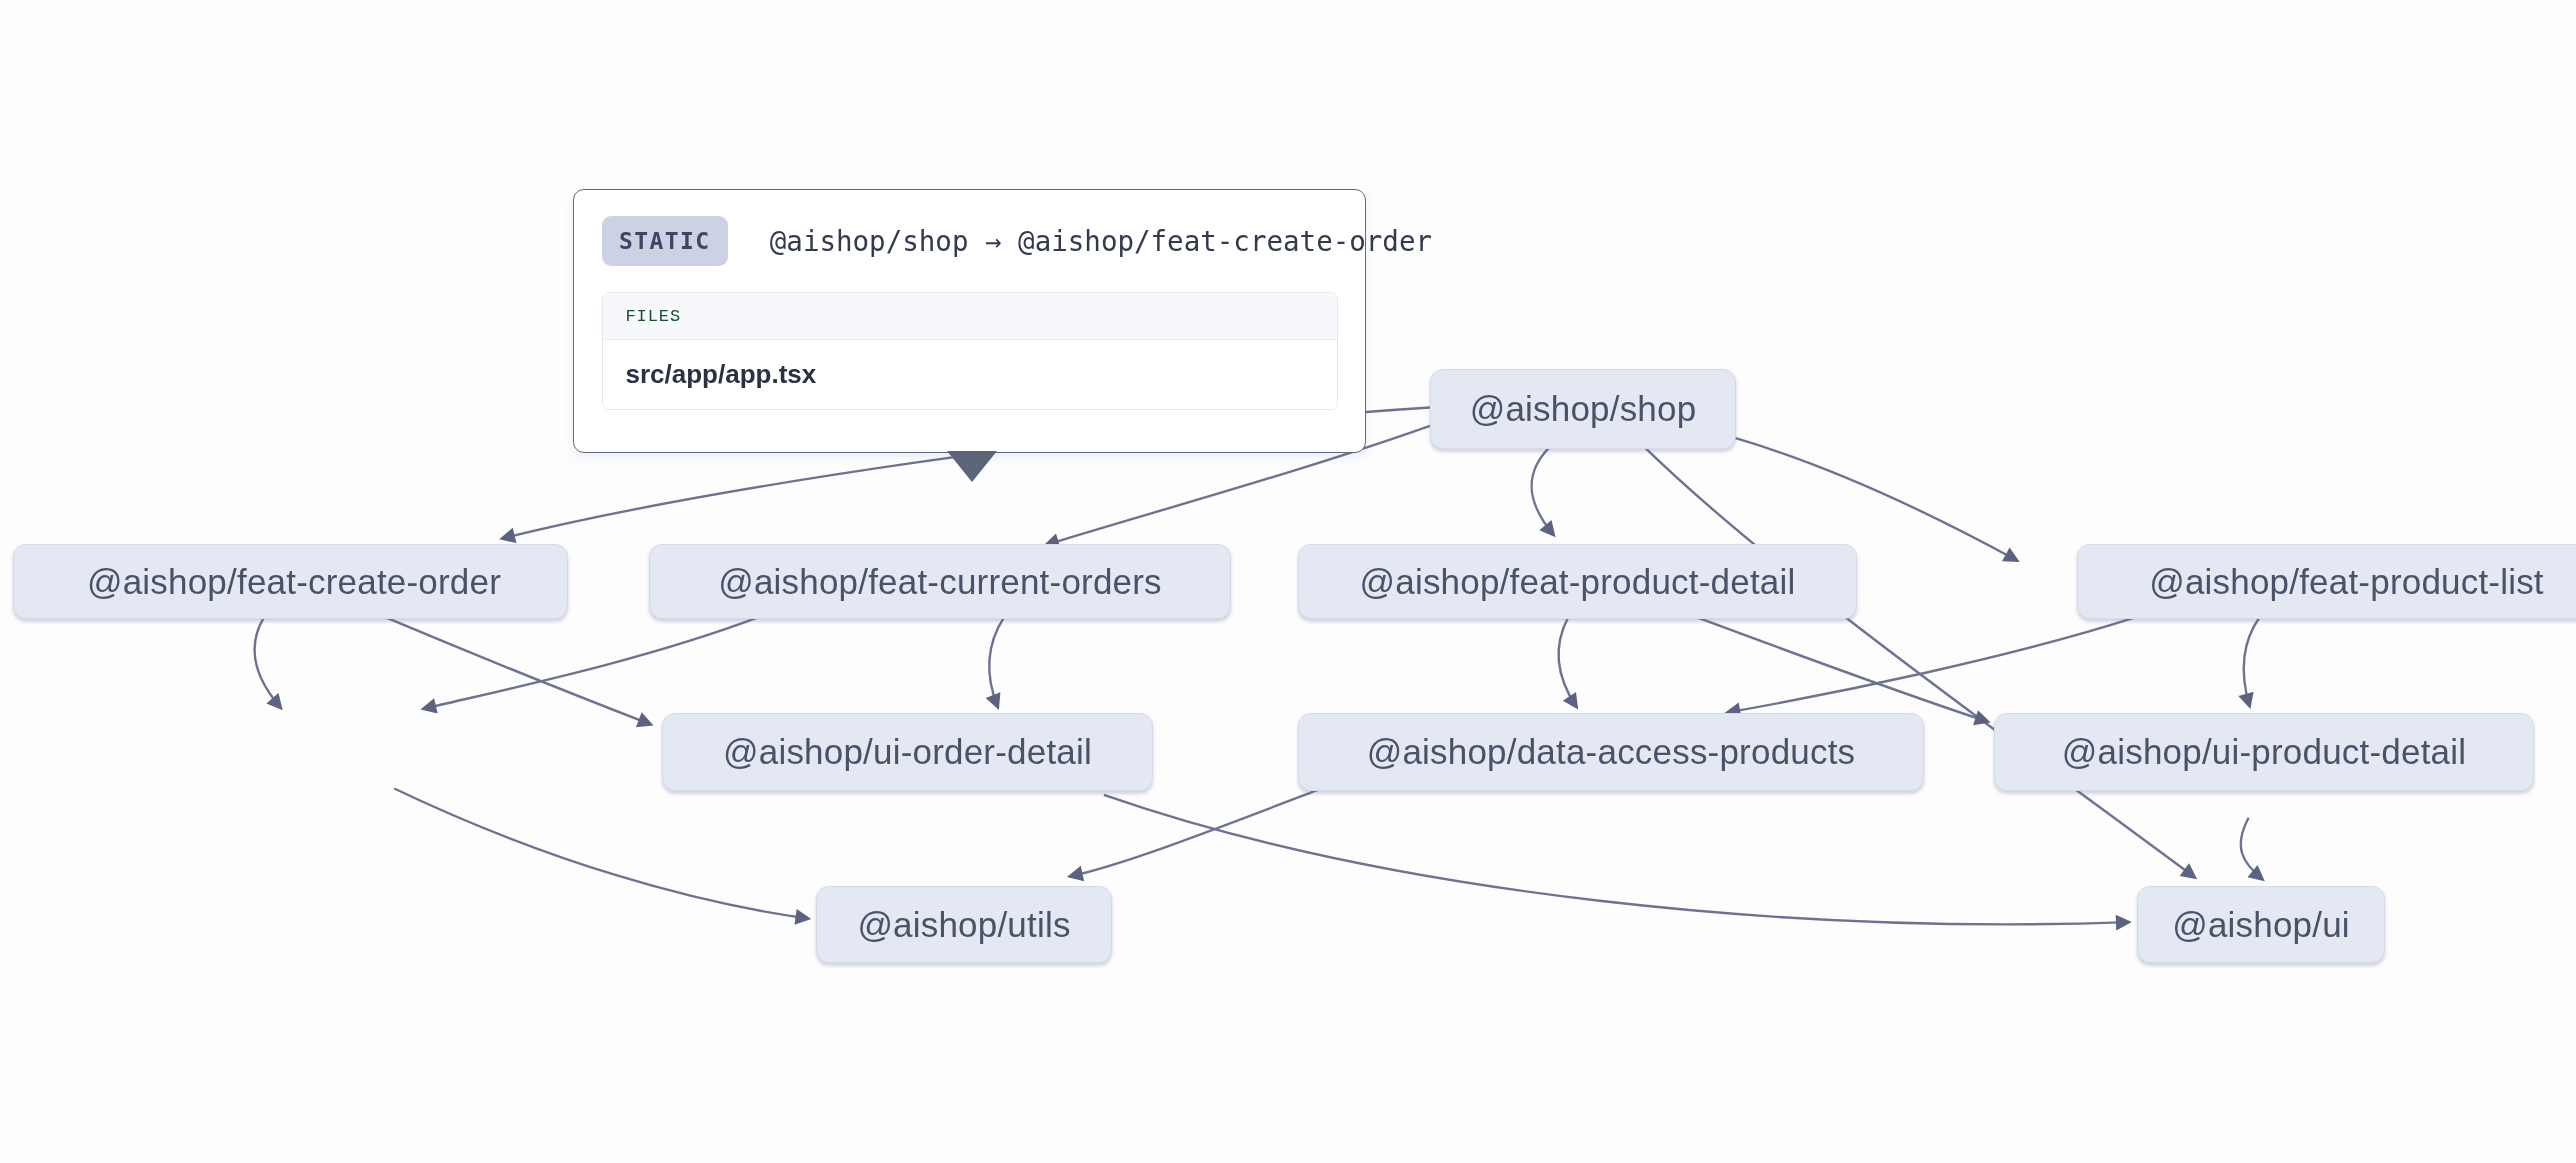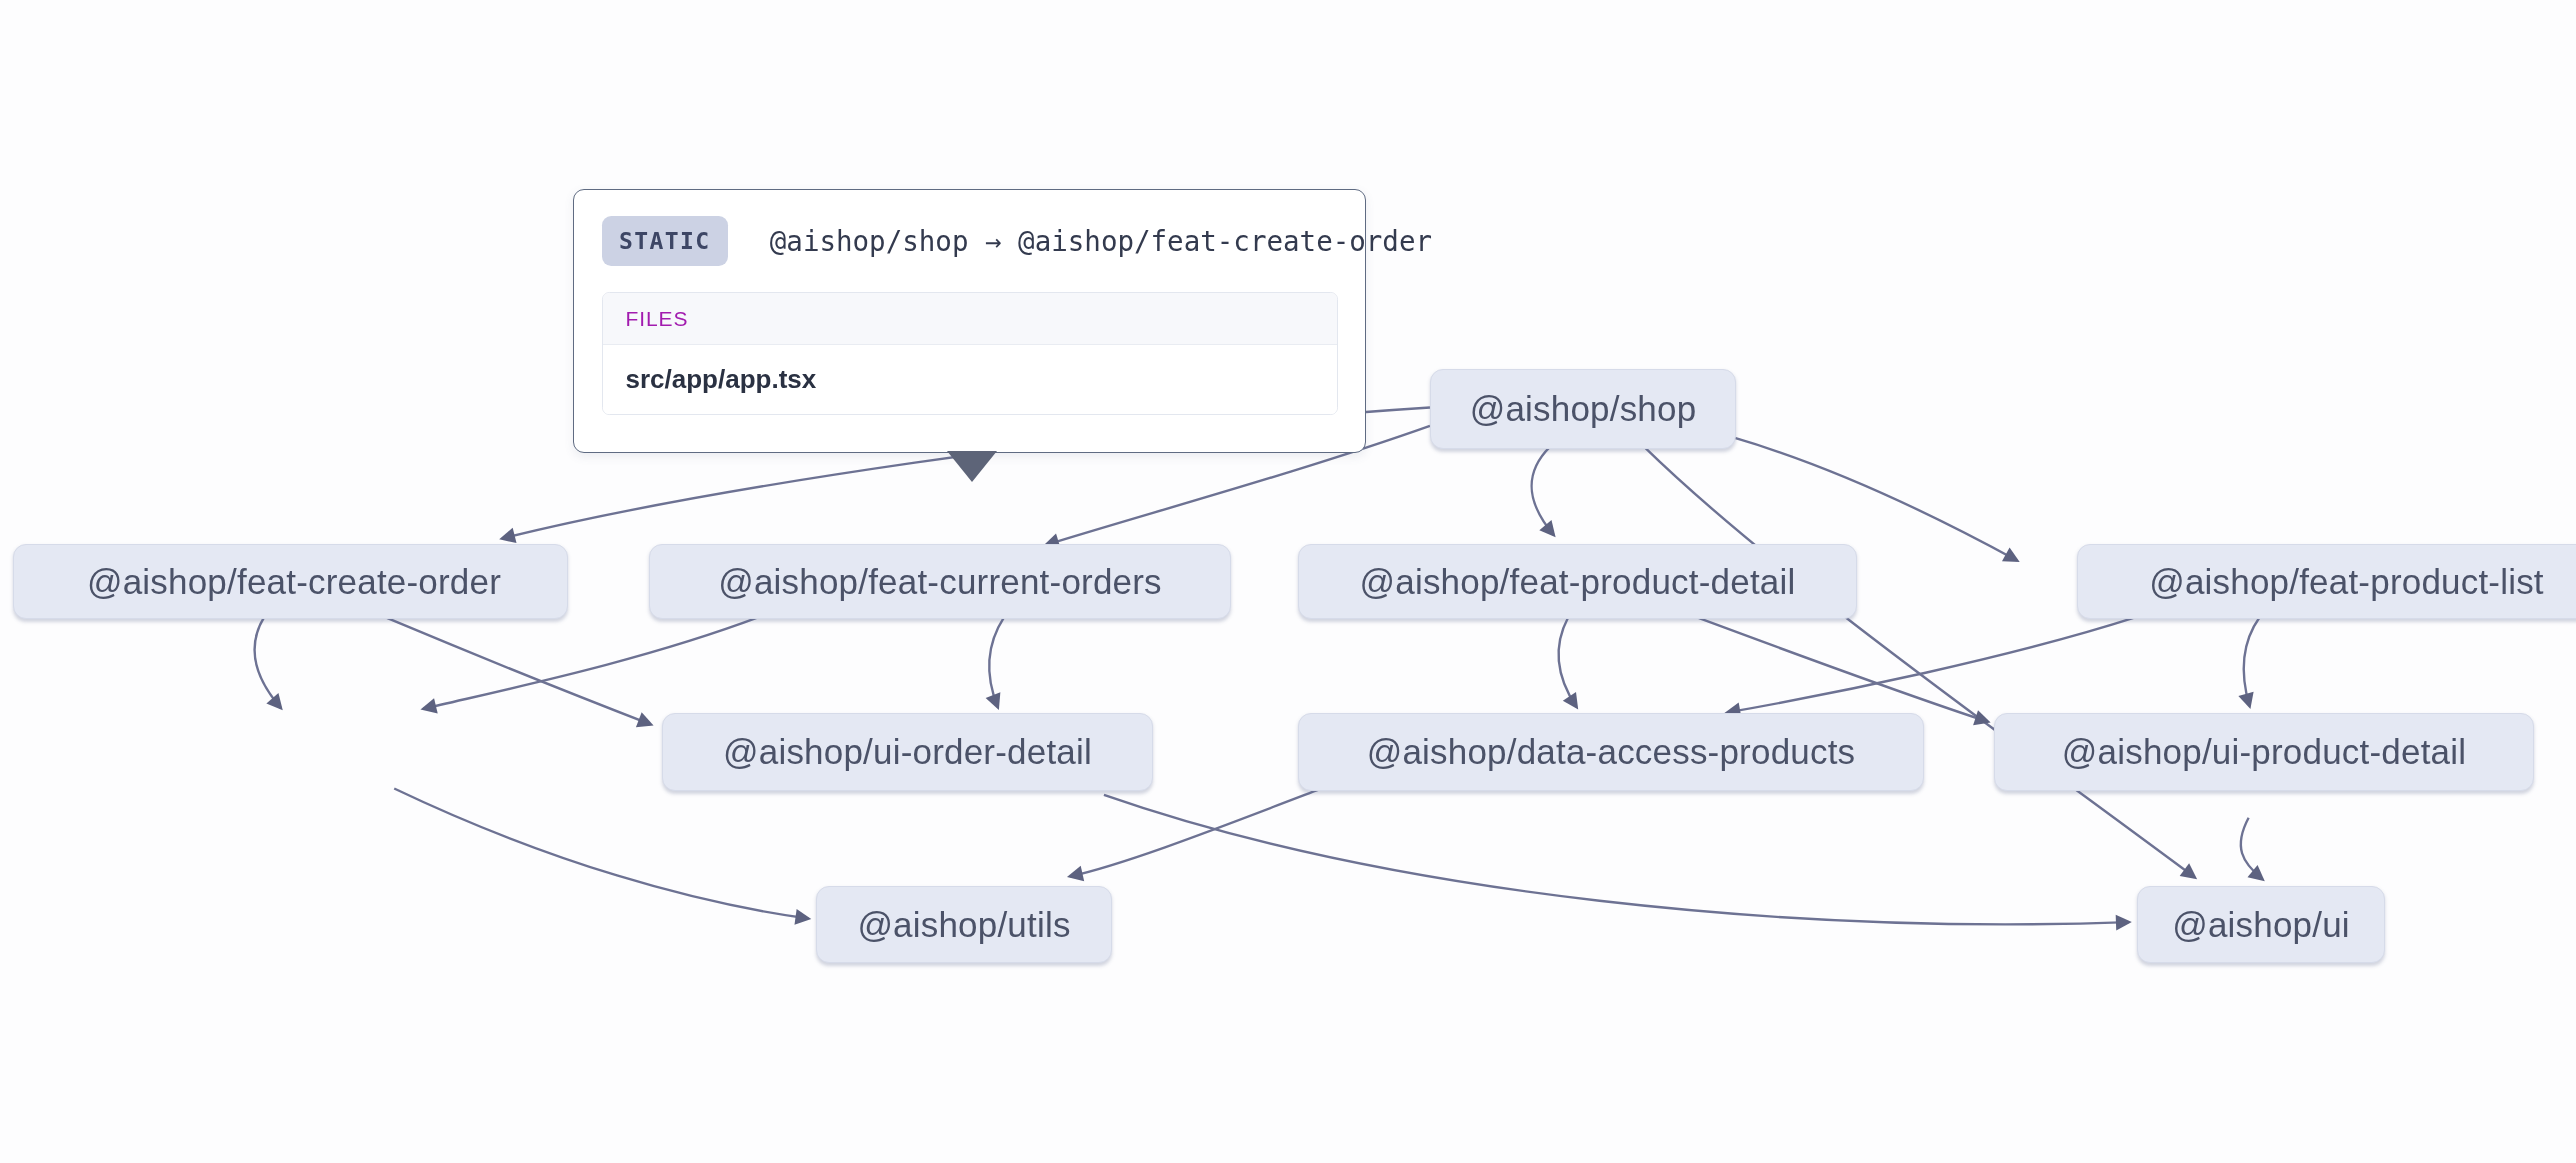--- a/index.html
+++ b/index.html
@@ -23,21 +23,21 @@
   #tooltip .caret{position:absolute;left:373px;bottom:-30px;width:0;height:0;
            border-left:25px solid transparent;border-right:25px solid transparent;
            border-top:31px solid #5d6478;}
   .tip-head{display:flex;align-items:center;gap:42px;}
   .badge{background:#ccd2e4;color:#3d4665;border-radius:9.2px;padding:12px 17.4px;
          font-weight:bold;font-size:23px;letter-spacing:1.4px;
          font-family:"DejaVu Sans Mono",monospace;}
   .relation{font-family:"DejaVu Sans Mono",monospace;font-size:27.5px;color:#333a4e;white-space:nowrap;}
   .files-box{margin-top:26px;border:0.9px solid #e3e7ef;border-radius:7.3px;overflow:hidden;}
   .files-header{background:#f7f8fb;border-bottom:0.9px solid #e9ecf2;padding:13.7px 23px;
-                font-size:21px;color:#a21caf;letter-spacing:0.9px;}
+                font-size:17px;color:#14532d;letter-spacing:0.9px;font-family:Liberation Mono, monospace;}
   .file-row{padding:19px 23px;font-size:26px;color:#2a3142;background:#ffffff;font-weight:bold;}
 </style>
 </head>
 <body>
 
 <div id="stage">
 
   <svg id="edges" width="2576" height="1163" viewBox="0 0 2812 1270">
     <defs>
       <marker id="arrow" viewBox="0 0 12 12" refX="9" refY="6" markerWidth="8" markerHeight="8" orient="auto-start-reverse">

